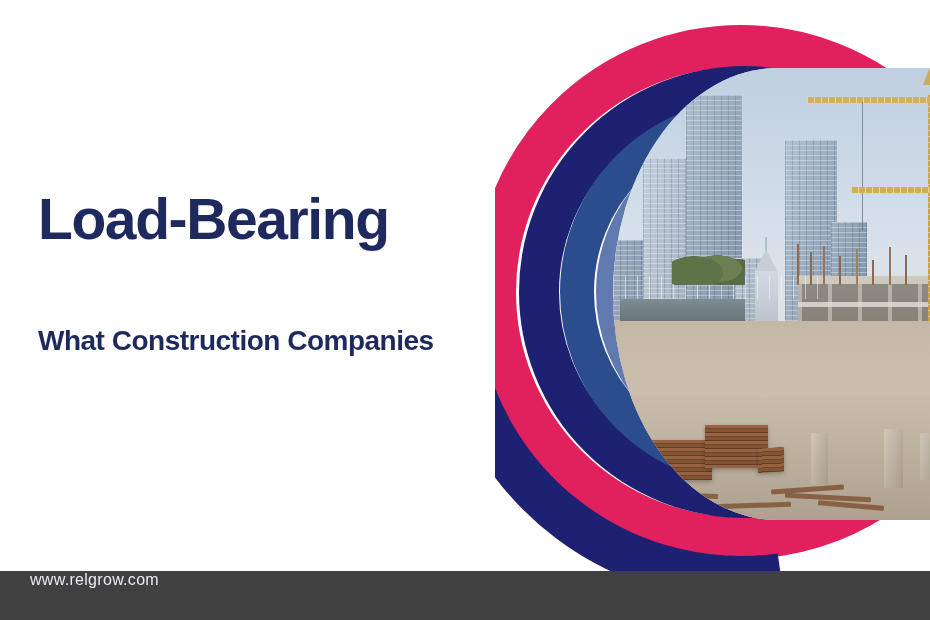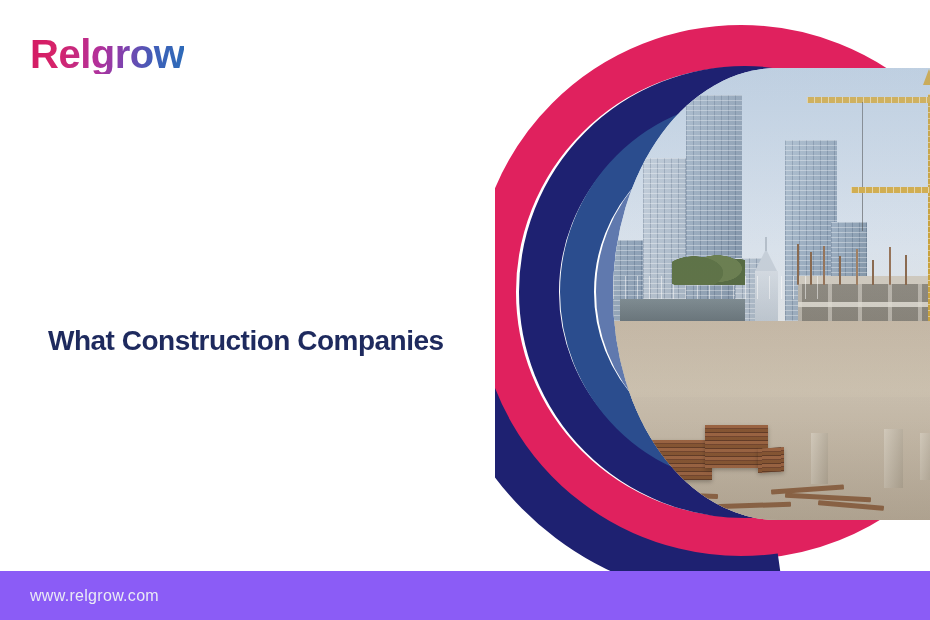--- a/index.html
+++ b/index.html
@@ -62,34 +62,33 @@
   .subhead {
     position: absolute;
     left: 38px;
     top: 322px;
     width: 480px;
     font-size: 28px;
     font-weight: 600;
     line-height: 1.36;
     letter-spacing: -0.5px;
     color: #1E2A5E;
-    margin-left: 10px;
   }
   .subhead .line { display: block; }
 
   
   .footer-bar {
     position: absolute;
     left: 0;
     bottom: 0;
     width: 930px;
     height: 49px;
-    background: #8b5cf6;
+    background: #404040;
     display: flex;
-    align-items: center;
+    align-items: flex-start;
   }
   .footer-url {
     margin-left: 30px;
     font-size: 16px;
     font-weight: 400;
     letter-spacing: 0.3px;
     color: #E9EAF5;
   }
 
   
@@ -361,24 +360,24 @@
         <div class="plank p2"></div>
         <div class="plank p3"></div>
         <div class="plank p4"></div>
         <div class="plank p5"></div>
       </div>
 
       <div class="photo-tone"></div>
     </div>
   </div>
 
-  <div class="logo">Relgrow</div>
 
   <div class="headline">
     <h1>
+      <span class="line">Load-Bearing</span>
     </h1>
   </div>
 
   <div class="subhead">
     <span class="line">What Construction Companies</span>
   </div>
 
   <div class="footer-bar">
     <span class="footer-url">www.relgrow.com</span>
   </div>

